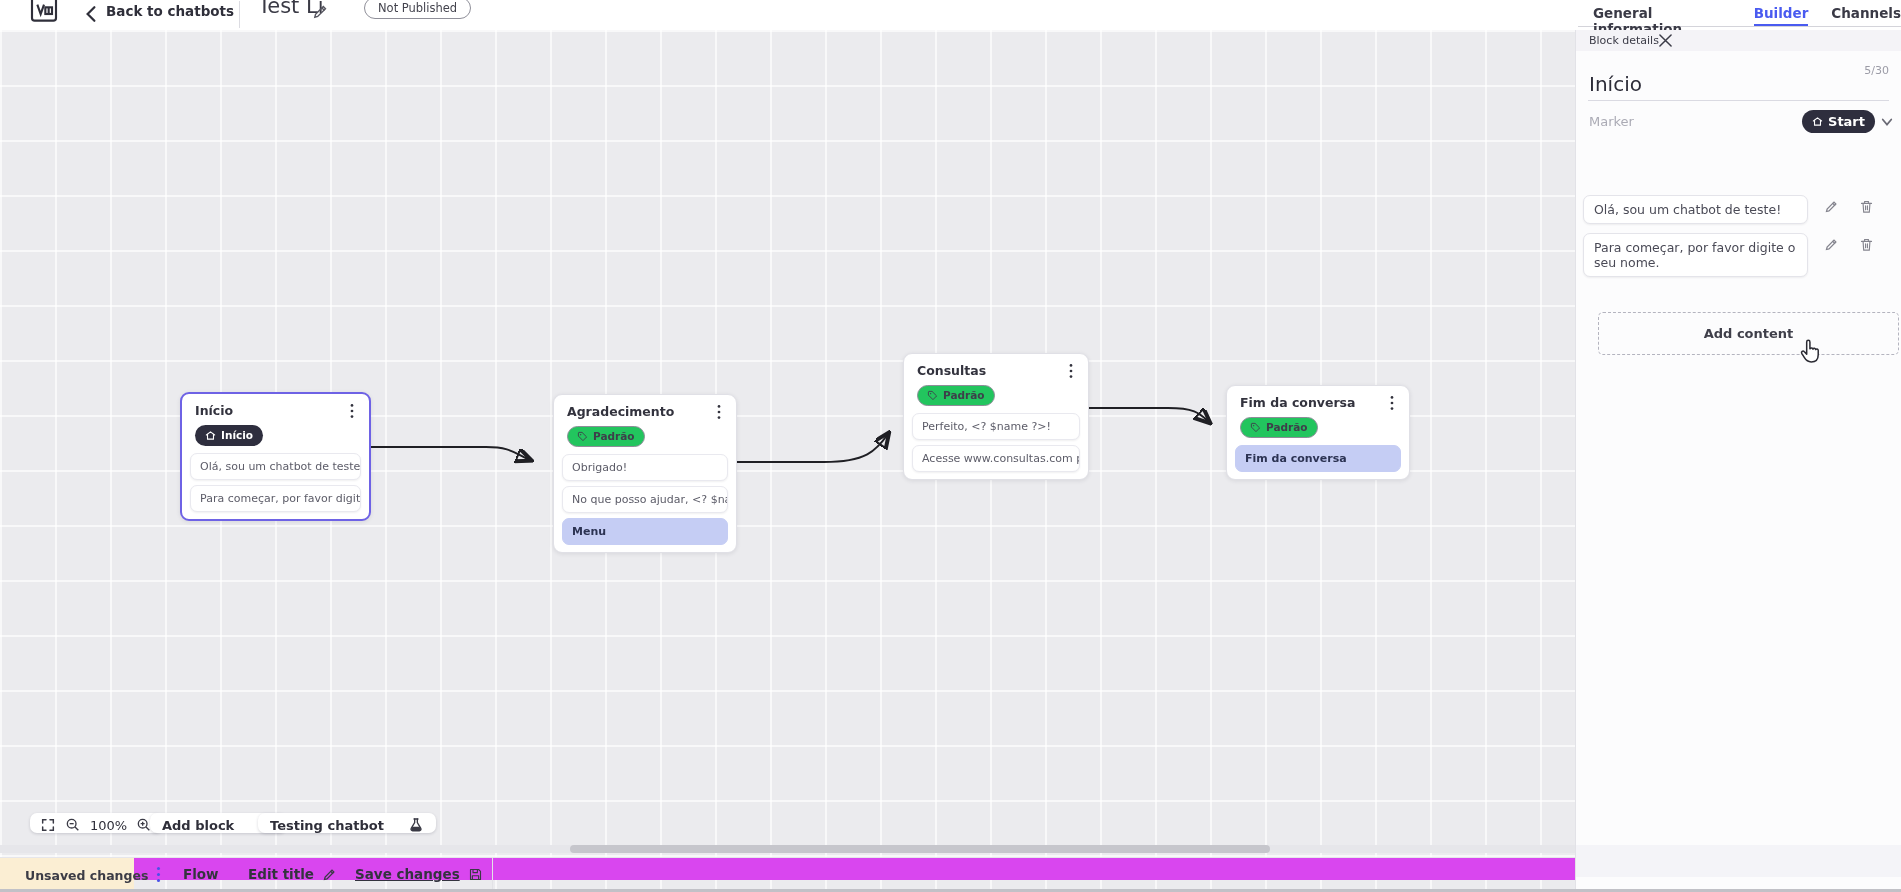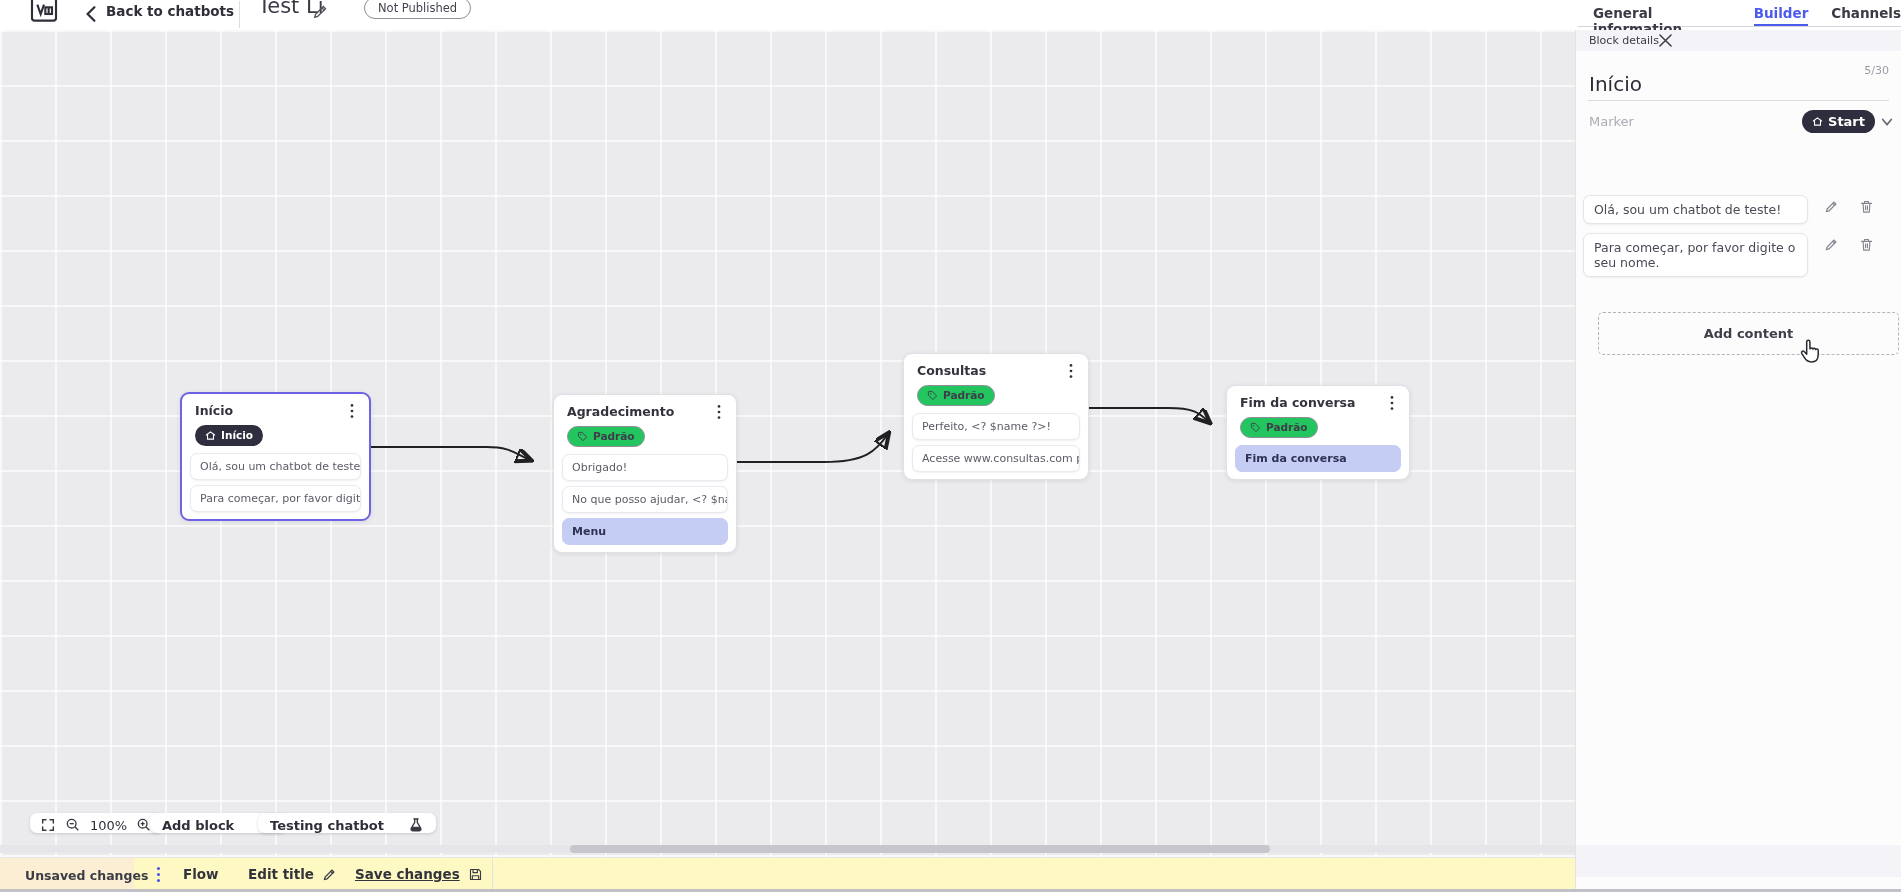--- a/index.html
+++ b/index.html
@@ -84,21 +84,21 @@
   .msg-card { width:225px; background:#fff; border:1px solid #e4e4ea; border-radius:7px; box-shadow:0 1px 2px rgba(40,40,60,.07);
     padding:6px 10px; font-size:12.5px; color:#4a4a56; line-height:15px; }
   .msg-actions { display:flex; gap:20px; margin-left:16px; margin-top:4px; }
   .msg-actions .ic { width:15px; height:15px; color:#84848e; cursor:pointer; }
   .add-content { position:absolute; left:22px; top:270px; width:301px; height:43px; border:1px dashed #b4b4bf; border-radius:5px;
     display:flex; align-items:center; justify-content:center; font-size:13px; font-weight:700; color:#3f3f4a; cursor:pointer; background:transparent;margin-top:12px; }
   .panel-strip { position:absolute; left:0; top:815px; width:326px; height:32px; background:#f4f4f8; }
   .cursor-hand { position:absolute; left:222px; top:308px; width:26px; height:28px; z-index:40; }
 
   
-  .footer { position:absolute; left:0; top:857px; width:1575px; height:35px; background:#fef9c3; border-top:1px solid #e6e6ea; z-index:25; }
+  .footer { position:absolute; left:0; top:857px; width:1575px; height:23px; background:#d946ef; border-top:1px solid #e6e6ea; z-index:25; }
   .unsaved { position:absolute; left:0; top:0; width:134px; height:34px; background:#fbeed3; display:flex; align-items:center; gap:9px; padding-left:16px; }
   .unsaved .ic { width:17px; height:15px; }
   .unsaved-label { font-size:12.5px; font-weight:700; color:#3c3c46; white-space:nowrap; }
   .footer-kebab { position:absolute; left:152px; top:8px; width:13px; height:17px; color:#4a52e8; cursor:pointer; }
   .flow-tab { position:absolute; left:183px; top:8px; font-size:13.5px; font-weight:700; color:#33333e; cursor:pointer; }
   .flow-underline { position:absolute; left:146px; top:31px; width:83px; height:3px; background:#4146dd; }
   .footer-item { position:absolute; top:8px; display:flex; align-items:center; gap:8px; font-size:13.5px; font-weight:700; color:#33333e; cursor:pointer; }
   .footer-item .ic { width:15px; height:15px; color:#3a3a45; }
   .edit-title { left:248px; } .save-changes { left:355px;text-decoration:underline; }
   .footer-divider { position:absolute; left:492px; top:0; width:1px; height:34px; background:#e2e2e6; }

